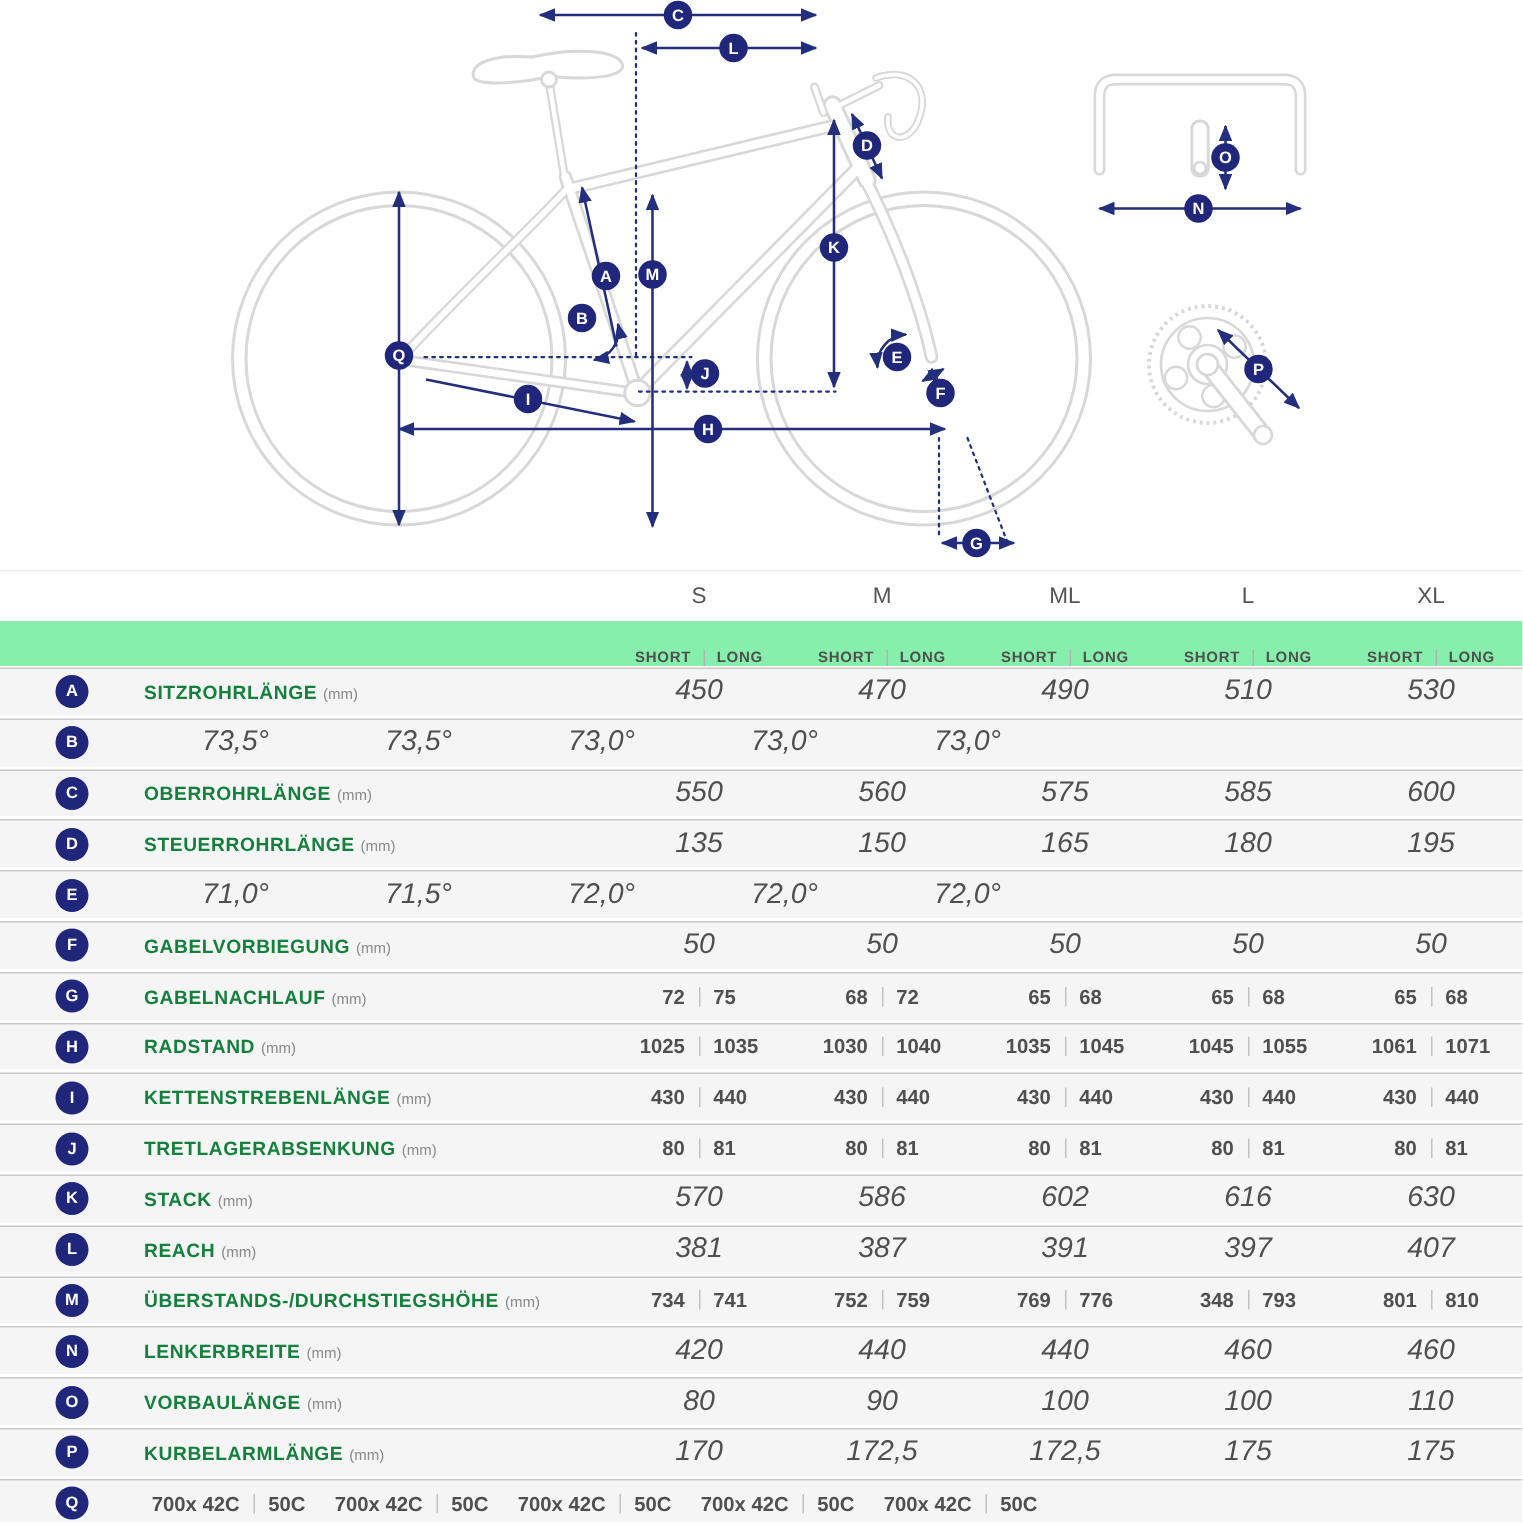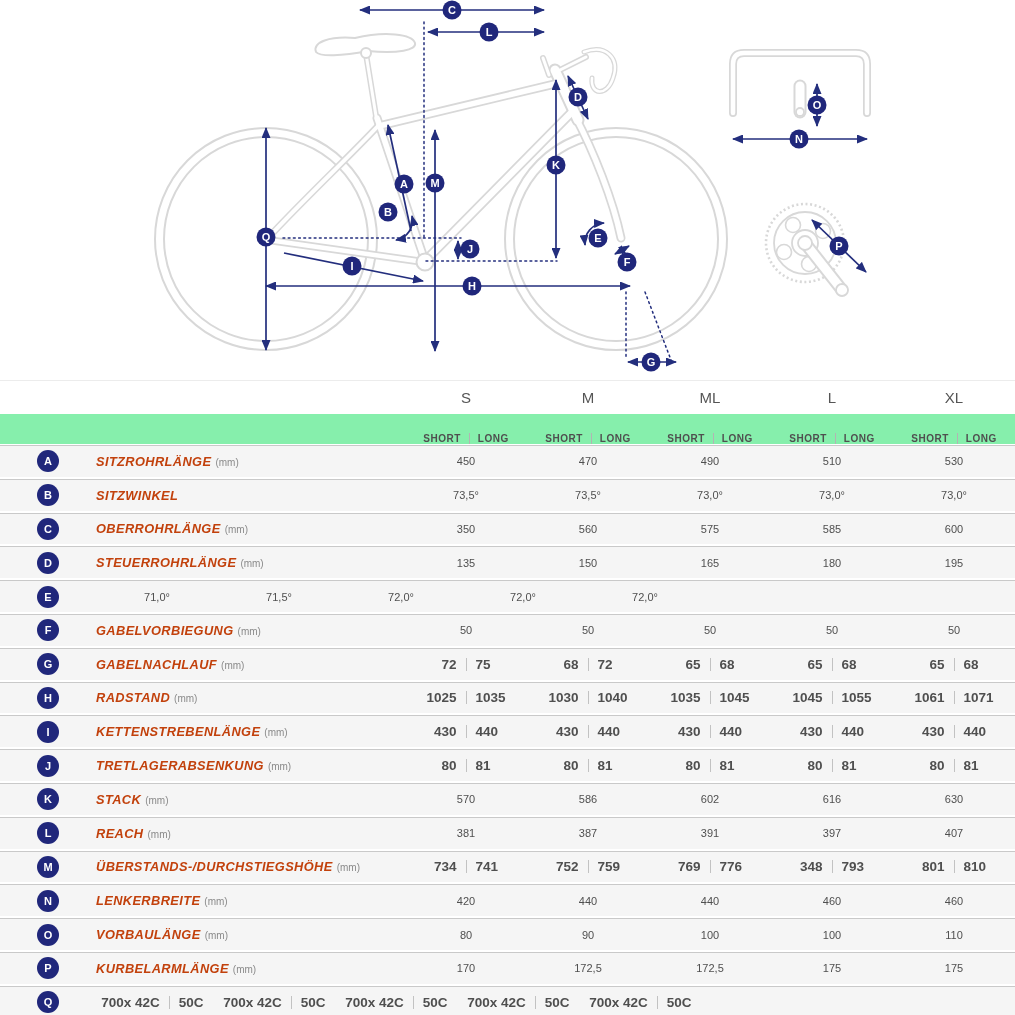--- a/index.html
+++ b/index.html
@@ -35,24 +35,24 @@
     height:30.8px; margin-bottom:2px; border-top:1px solid #c9c9c9;
     background:#f5f5f5; display:flex; align-items:center;
   }
   .badge-cell { flex:0 0 96px; display:flex; justify-content:center; }
   .tbadge {
     width:22px; height:22px; border-radius:50%; background:#20277b;
     color:#ffffff; font-size:11px; font-weight:bold;
     display:flex; align-items:center; justify-content:center;
   }
   .label-cell { flex:0 0 309px; display:flex; align-items:baseline; }
-  .rlabel { font-size:12.8px; font-weight:bold; color:#c2410c; letter-spacing:0.4px;font-style:italic; }
+  .rlabel { font-size:12.8px; font-weight:bold; color:#15803d; letter-spacing:0.4px; }
   .runit { font-size:10px; color:#8a8a8a; margin-left:4px; }
 
-  .val { font-size:11px; color:#4f4f4f; }
+  .val { font-size:19px; color:#4f4f4f;font-style:italic; }
   .pair { display:flex; align-items:center;font-weight:bold; }
   .pv { min-width:34px; font-size:13.5px; color:#4f4f4f; }
   .pv.short { text-align:right; }
   .pv.long { text-align:left; }
   .pdiv { width:1px; height:13px; background:#c2c2c2; margin:0 9px; }
 </style>
 </head>
 <body>
 
 <div class="page">
@@ -306,23 +306,20 @@
             <span class="val">510</span>
           </div>
           <div class="col">
             <span class="val">530</span>
           </div>
         </div>
         <div class="trow">
           <div class="badge-cell">
             <span class="tbadge">B</span>
           </div>
-          <div class="label-cell">
-            <span class="rlabel">SITZWINKEL</span>
-          </div>
           <div class="col">
             <span class="val">73,5°</span>
           </div>
           <div class="col">
             <span class="val">73,5°</span>
           </div>
           <div class="col">
             <span class="val">73,0°</span>
           </div>
           <div class="col">
@@ -334,21 +331,21 @@
         </div>
         <div class="trow">
           <div class="badge-cell">
             <span class="tbadge">C</span>
           </div>
           <div class="label-cell">
             <span class="rlabel">OBERROHRLÄNGE</span>
             <span class="runit">(mm)</span>
           </div>
           <div class="col">
-            <span class="val">350</span>
+            <span class="val">550</span>
           </div>
           <div class="col">
             <span class="val">560</span>
           </div>
           <div class="col">
             <span class="val">575</span>
           </div>
           <div class="col">
             <span class="val">585</span>
           </div>

